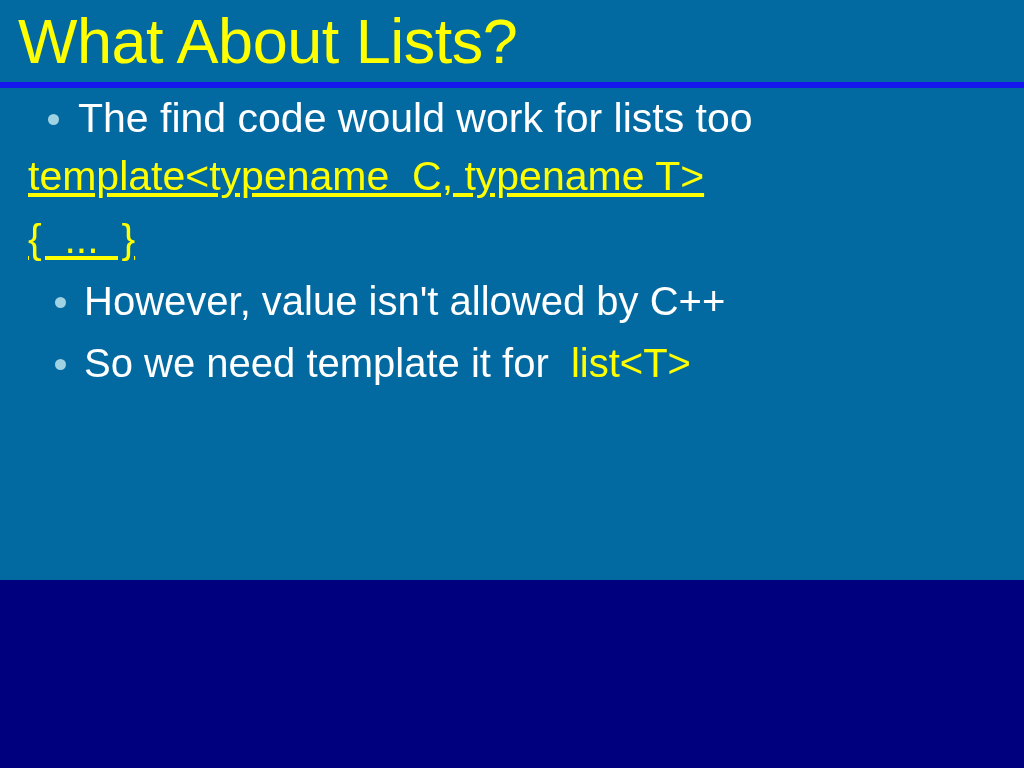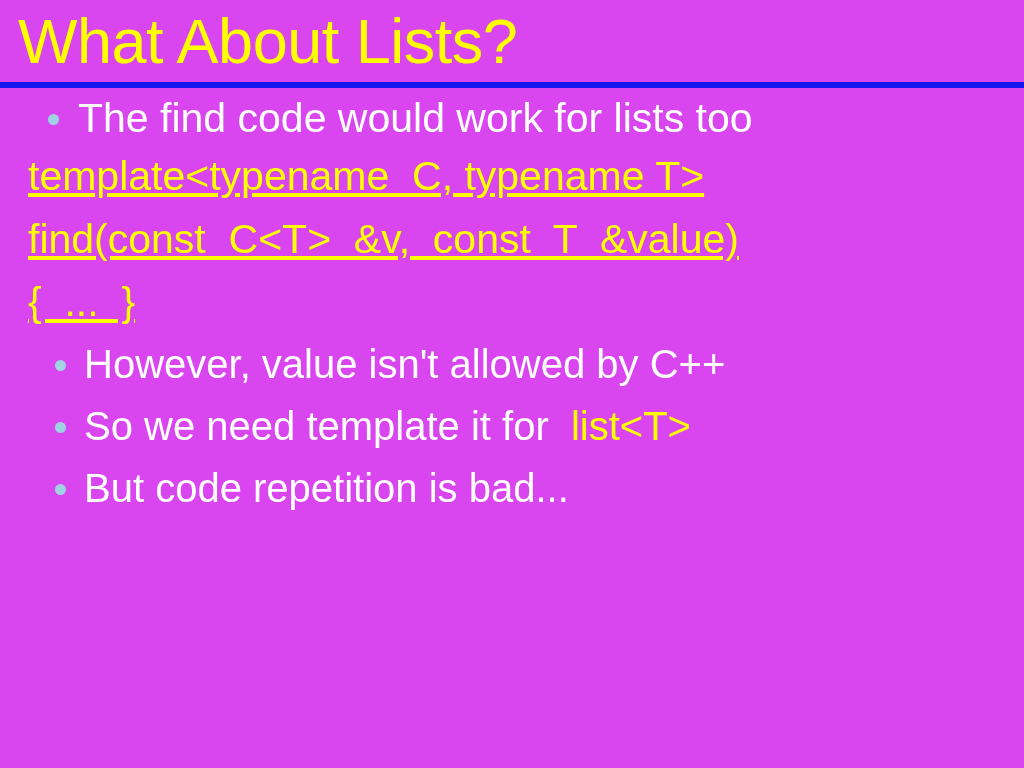--- a/index.html
+++ b/index.html
@@ -11,22 +11,22 @@
     height: 768px;
     overflow: hidden;
     background: #00007f;
     font-family: "Liberation Sans", sans-serif;
     -webkit-font-smoothing: antialiased;
   }
 
   #slide {
     position: relative;
     width: 1024px;
-    height: 768px;
-    background: #d946ef;
+    height: 580px;
+    background: #0369a1;
   }
 
   
   .title-area {
     position: absolute;
     left: 0;
     top: 0;
     width: 1024px;
     height: 88px;
   }
@@ -122,36 +122,29 @@
   <div class="body-area">
 
     <div class="line bullet-line lvl1" style="height:58px;">
       <span class="bullet-dot"></span>
       <span class="bullet-text">The find code would work for lists too</span>
     </div>
 
     <div class="line" style="height:63px;">
       <span class="code-line">template&lt;typename  C, typename T&gt;</span>
     </div>
-    <div class="line" style="height:63px;">
-      <span class="code-line">find(const  C&lt;T&gt;  &amp;v,  const  T  &amp;value)</span>
-    </div>
     <div class="line" style="height:62px;">
       <span class="code-line">{  ...  }</span>
     </div>
 
     <div class="line bullet-line lvl2">
       <span class="bullet-dot"></span>
       <span class="bullet-text"><span>However, value isn't allowed by C++</span><span class="code-inline"></span></span>
     </div>
 
     <div class="line bullet-line lvl2">
       <span class="bullet-dot"></span>
       <span class="bullet-text"><span>So we need template it for  </span><span class="code-inline">list&lt;T&gt;</span></span>
     </div>
 
-    <div class="line bullet-line lvl2">
-      <span class="bullet-dot"></span>
-      <span class="bullet-text"><span>But code repetition is bad...</span><span class="code-inline"></span></span>
-    </div>
 
   </div>
 </div>
 
 </body></html>

